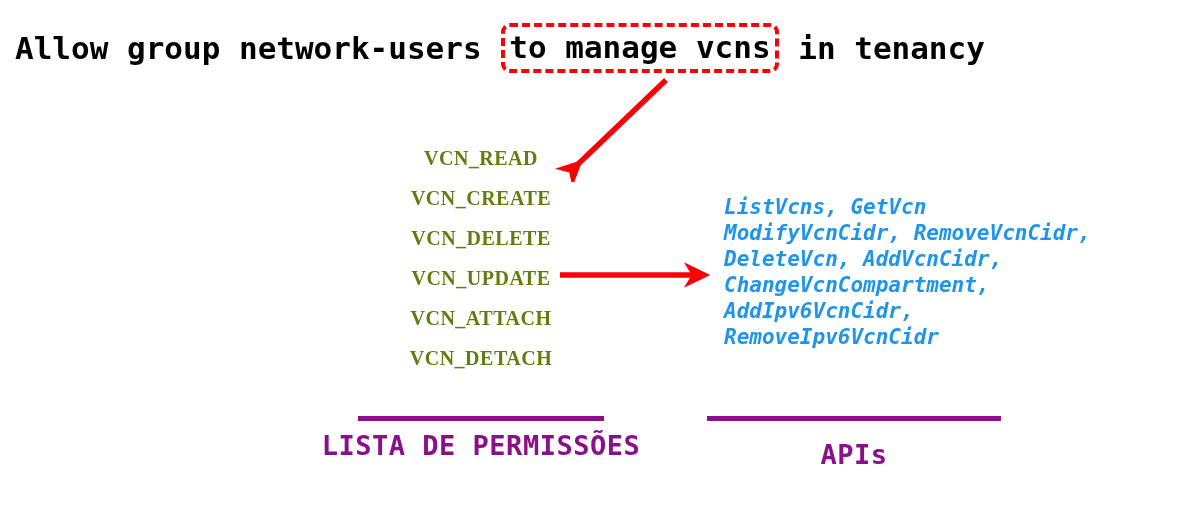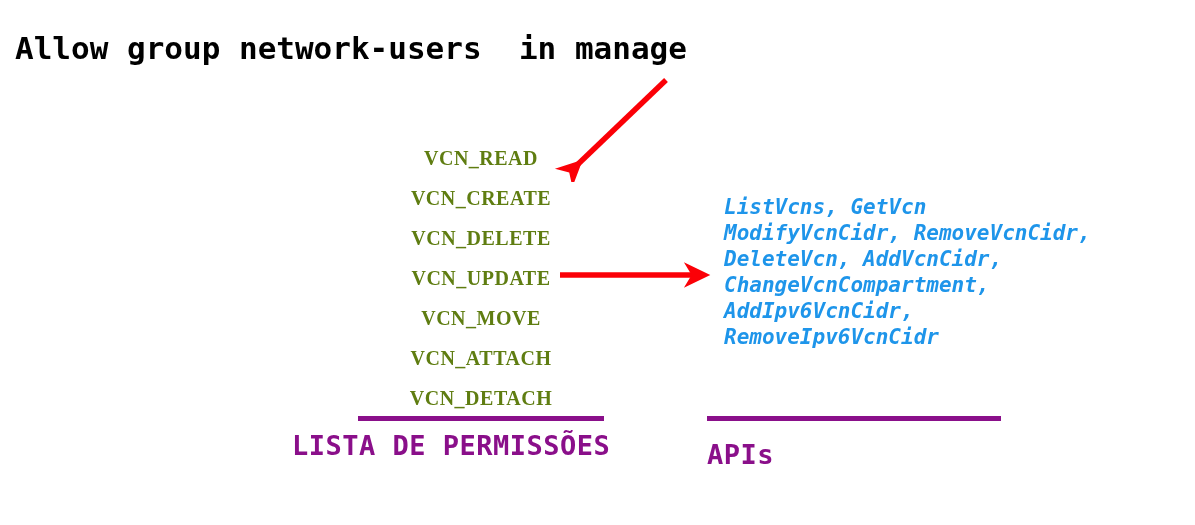--- a/index.html
+++ b/index.html
@@ -92,35 +92,39 @@
   #caption-apis        { left: 707px; top: 416px; width: 294px; }
   .caption-rule {
     height: 5px;
     background: #8a0f8a;
     width: 100%;
   }
   #caption-permissions .caption-rule { width: 246px; margin-left: 66px; }
   #caption-apis .caption-rule { width: 294px; margin-left: 0px; }
   .caption-text {
     margin-top: 9px;
+    text-align: center;
     font-family: "DejaVu Sans Mono", monospace;
     font-size: 27px;
     font-weight: bold;
     color: #8a0f8a;
     letter-spacing: 0.5px;
     white-space: nowrap;
   }
   #caption-apis .caption-text { margin-top: 18px; }
 </style>
 </head>
 <body>
 
 <div id="policy-statement">
   <span class="stmt-seg">Allow group network-users </span>
-  <span class="stmt-seg"> in manage</span>
+  <span id="policy-highlight-box">
+    <span>to manage vcns</span>
+  </span>
+  <span class="stmt-seg"> in tenancy</span>
 </div>
 
 <svg id="arrow-policy-to-permissions" width="130" height="110" viewBox="0 0 130 110">
   <defs>
     <marker id="head-dl" markerWidth="5.2" markerHeight="5.2" refX="2.4" refY="2.6" orient="auto">
       <path d="M 5,0.3 L 0.2,2.6 L 5,4.9 L 3.6,2.6 Z" fill="#fb0007"></path>
     </marker>
   </defs>
   <line x1="118" y1="8" x2="26" y2="96" stroke="#fb0007" stroke-width="5.5" marker-end="url(#head-dl)"></line>
 </svg>
@@ -132,21 +136,20 @@
     </marker>
   </defs>
   <line x1="4" y1="17" x2="140" y2="17" stroke="#fb0007" stroke-width="5.5" marker-end="url(#head-r)"></line>
 </svg>
 
 <div id="permissions-column">
   <div class="permission-item">VCN_READ</div>
   <div class="permission-item">VCN_CREATE</div>
   <div class="permission-item">VCN_DELETE</div>
   <div class="permission-item">VCN_UPDATE</div>
-  <div class="permission-item">VCN_MOVE</div>
   <div class="permission-item">VCN_ATTACH</div>
   <div class="permission-item">VCN_DETACH</div>
 </div>
 
 <div id="apis-column">
   <div class="api-line">ListVcns, GetVcn</div>
   <div class="api-line">ModifyVcnCidr, RemoveVcnCidr,</div>
   <div class="api-line">DeleteVcn, AddVcnCidr,</div>
   <div class="api-line">ChangeVcnCompartment,</div>
   <div class="api-line">AddIpv6VcnCidr,</div>

